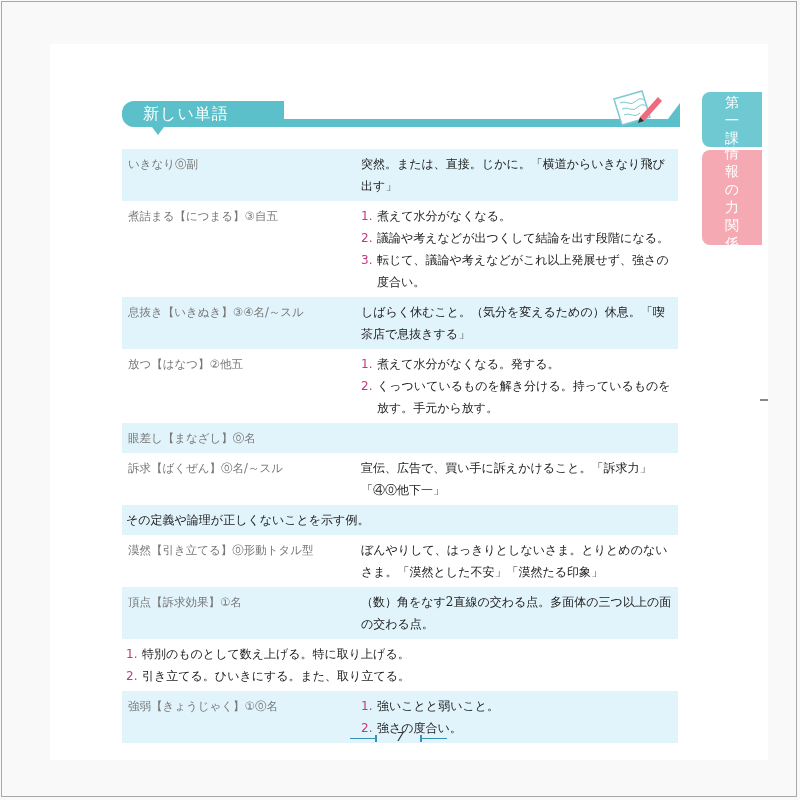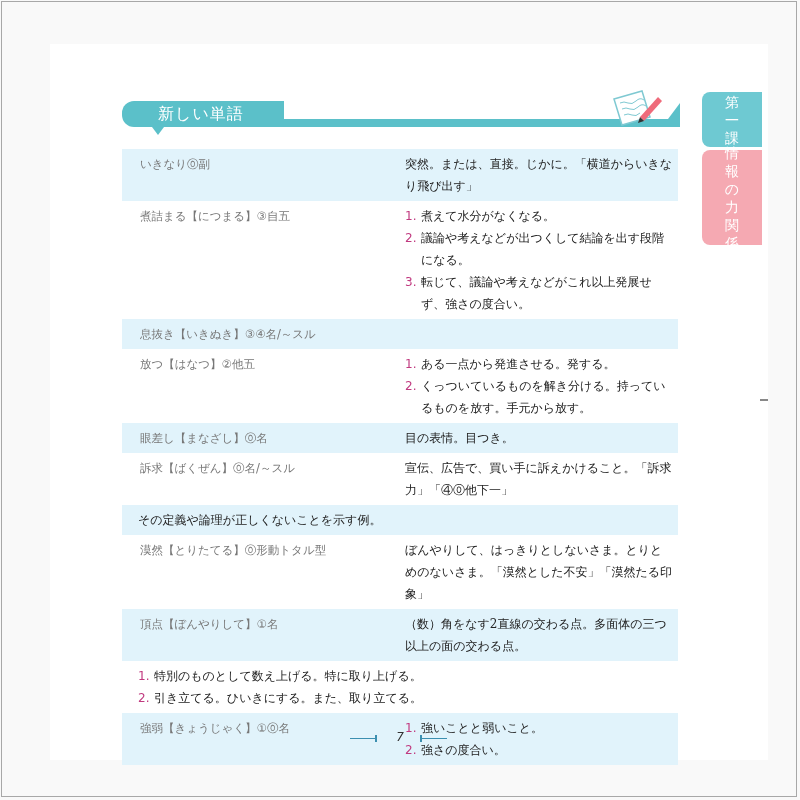--- a/index.html
+++ b/index.html
@@ -17,21 +17,21 @@
     background:#ffffff;
   }
   
   .banner {
     position:absolute; left:122px; top:101px; width:555px; height:40px;
   }
   .banner-tab {
     position:absolute; left:0; top:0; width:162px; height:26px;
     background:#5bc0c9; border-radius:12px 0 0 12px;
     color:#ffffff; font-size:16px; line-height:26px;
-    padding-left:36px; box-sizing:border-box; letter-spacing:1px;
+    padding-left:21px; box-sizing:border-box; letter-spacing:1px;
     font-family:"DejaVu Serif", serif;
   }
   .banner-pointer {
     position:absolute; left:30px; top:26px; width:0; height:0;
     border-left:6px solid transparent; border-right:6px solid transparent;
     border-top:8px solid #5bc0c9;
   }
   .banner-line {
     position:absolute; left:162px; top:18px; width:385px; height:8px;
     background:#5bc0c9;
@@ -54,21 +54,21 @@
   .side-tab.lesson { top:92px; height:55px; background:#6ec9d2; }
   .side-tab.topic { top:150px; height:95px; background:#f5a9b2; }
   .side-dash {
     position:absolute; left:760px; top:399px; width:8px; height:2px; background:#888;
   }
   
   .vocab-table {
     position:absolute; left:122px; top:149px; width:556px;
   }
   .row {
-    display:flex; padding:4px 0 4px 16px; box-sizing:border-box;gap:32px;
+    display:flex; padding:4px 0 4px 4px; box-sizing:border-box;
   }
   .row.shade { background:#e1f3fb; }
   .term {
     width:233px; flex:0 0 233px; color:#777; font-size:11.5px; line-height:22px;
     font-family:"DejaVu Sans", sans-serif; padding-left:2px;
   }
   .def {
     flex:1; color:#222; font-size:12px; line-height:22px;
     font-family:"DejaVu Serif", serif; padding-right:4px;
   }
@@ -145,67 +145,67 @@
           <span class="def-text">議論や考えなどが出つくして結論を出す段階になる。</span>
         </div>
         <div class="def-item">
           <span class="num">3.</span>
           <span class="def-text">転じて、議論や考えなどがこれ以上発展せず、強さの度合い。</span>
         </div>
       </div>
     </div>
     <div class="row shade">
       <div class="term">息抜き【いきぬき】③④名/～スル</div>
+      <div class="def">
+        <div class="def-item">
+          <span class="def-text">しばらく休むこと。（気分を変えるための）休息。「喫茶店で息抜きする」</span>
+        </div>
+      </div>
     </div>
     <div class="row">
       <div class="term">放つ【はなつ】②他五</div>
       <div class="def">
         <div class="def-item">
           <span class="num">1.</span>
-          <span class="def-text">ある一点から発進させる。発する。</span>
+          <span class="def-text">煮えて水分がなくなる。発する。</span>
         </div>
         <div class="def-item">
           <span class="num">2.</span>
           <span class="def-text">くっついているものを解き分ける。持っているものを放す。手元から放す。</span>
         </div>
       </div>
     </div>
     <div class="row shade">
       <div class="term">眼差し【まなざし】⓪名</div>
-      <div class="def">
-        <div class="def-item">
-          <span class="def-text">目の表情。目つき。</span>
-        </div>
-      </div>
     </div>
     <div class="row">
       <div class="term">訴求【ばくぜん】⓪名/～スル</div>
       <div class="def">
         <div class="def-item">
           <span class="def-text">宣伝、広告で、買い手に訴えかけること。「訴求力」「④⓪他下一」</span>
         </div>
       </div>
     </div>
     <div class="row shade">
       <div class="def">
         <div class="def-item">
           <span class="def-text">その定義や論理が正しくないことを示す例。</span>
         </div>
       </div>
     </div>
     <div class="row">
-      <div class="term">漠然【とりたてる】⓪形動トタル型</div>
+      <div class="term">漠然【引き立てる】⓪形動トタル型</div>
       <div class="def">
         <div class="def-item">
           <span class="def-text">ぼんやりして、はっきりとしないさま。とりとめのないさま。「漠然とした不安」「漠然たる印象」</span>
         </div>
       </div>
     </div>
     <div class="row shade">
-      <div class="term">頂点【ぼんやりして】①名</div>
+      <div class="term">頂点【訴求効果】①名</div>
       <div class="def">
         <div class="def-item">
           <span class="def-text">（数）角をなす2直線の交わる点。多面体の三つ以上の面の交わる点。</span>
         </div>
       </div>
     </div>
     <div class="row">
       <div class="def">
         <div class="def-item">
           <span class="num">1.</span>

